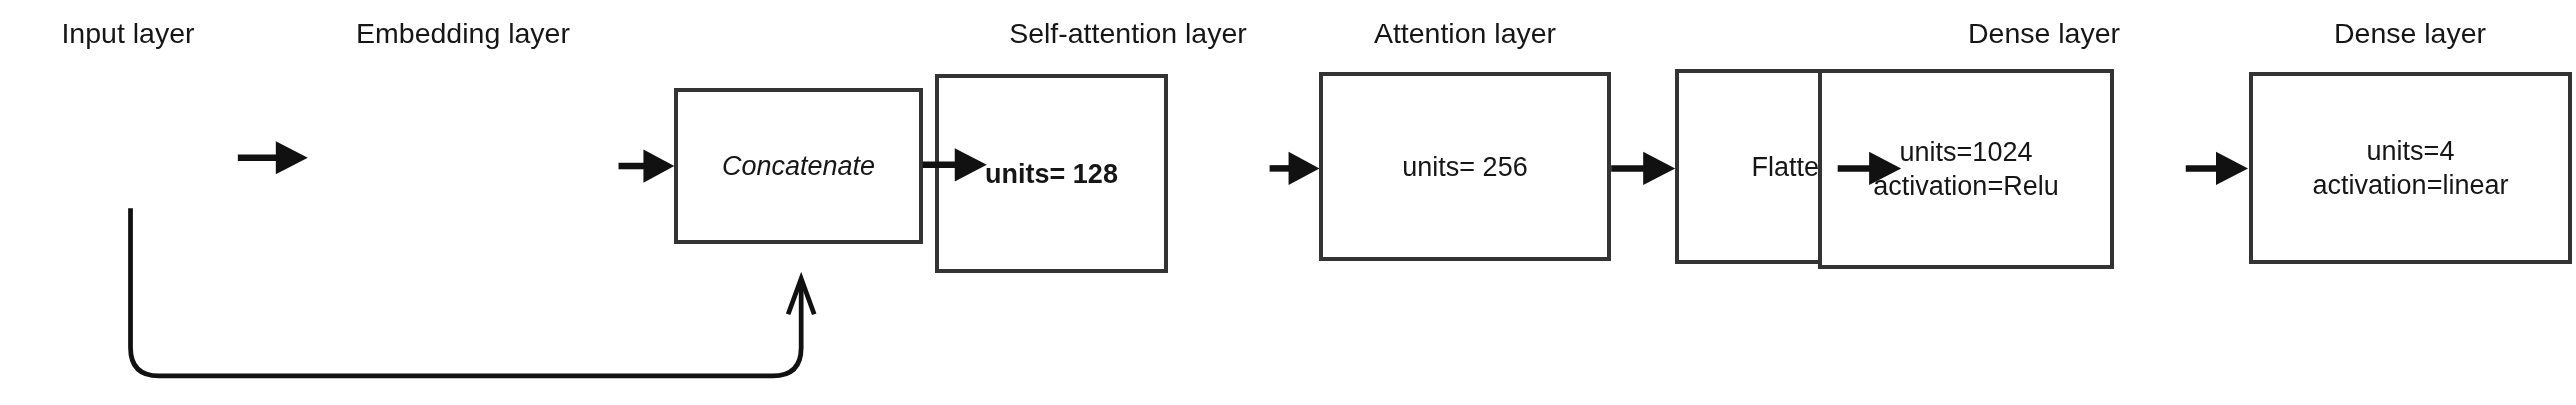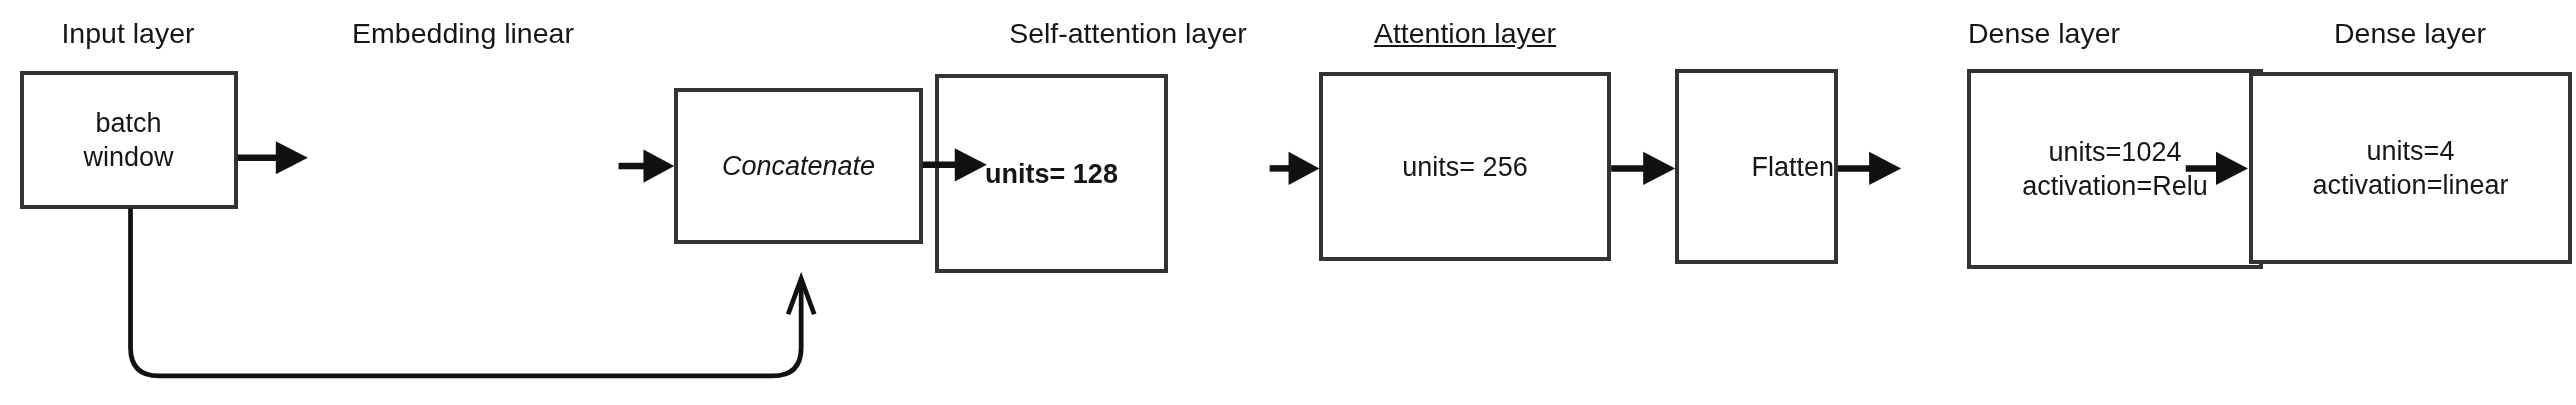--- a/index.html
+++ b/index.html
@@ -57,49 +57,45 @@
   .connectors polygon {
     fill: #111111;
   }
 </style>
 </head>
 <body>
 
 <div class="canvas">
 
   <div class="layer-label" style="left:-50px;  top:16.6px;">Input layer</div>
-  <div class="layer-label" style="left:285px;  top:16.6px;">Embedding linear</div>
+  <div class="layer-label" style="left:285px;  top:16.6px;">Embedding layer</div>
   <div class="layer-label" style="left:950px; top:16.6px;">Self-attention layer</div>
-  <div class="layer-label" style="left:1287px; top:16.6px;text-decoration:underline;">Attention layer</div>
+  <div class="layer-label" style="left:1287px; top:16.6px;">Attention layer</div>
   <div class="layer-label" style="left:1866px; top:16.6px;">Dense layer</div>
   <div class="layer-label" style="left:2232px; top:16.6px;">Dense layer</div>
 
-  <div class="node" style="left:19.6px;   top:71px; width:218px; height:138px;">
-    <span class="node-text">batch
-window</span>
-  </div>
 
 
   <div class="node" style="left:674px; top:88px; width:249px; height:156px;font-style:italic;">
     <span class="node-text">Concatenate</span>
   </div>
 
   <div class="node" style="left:935px; top:74px; width:233px; height:199px;font-weight:bold;">
     <span class="node-text">units= 128</span>
   </div>
 
   <div class="node" style="left:1319px; top:72px; width:292px; height:189px;">
     <span class="node-text">units= 256</span>
   </div>
 
   <div class="node" style="left:1675px; top:69px; width:163px; height:195px;justify-content:flex-end;">
     <span class="node-text">Flatten</span>
   </div>
 
-  <div class="node" style="left:1967px; top:69px; width:296px; height:200px;align-items:center;">
+  <div class="node" style="left:1818px; top:69px; width:296px; height:200px;align-items:center;">
     <span class="node-text">units=1024
 activation=Relu</span>
   </div>
 
   <div class="node" style="left:2249px; top:72px; width:323px; height:192px;">
     <span class="node-text">units=4
 activation=linear</span>
   </div>
 
   <svg class="connectors" width="2576" height="405" viewBox="0 0 4342 683">

